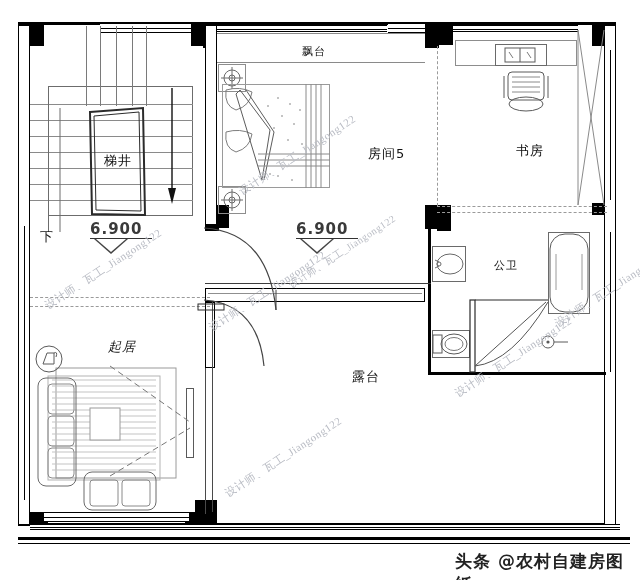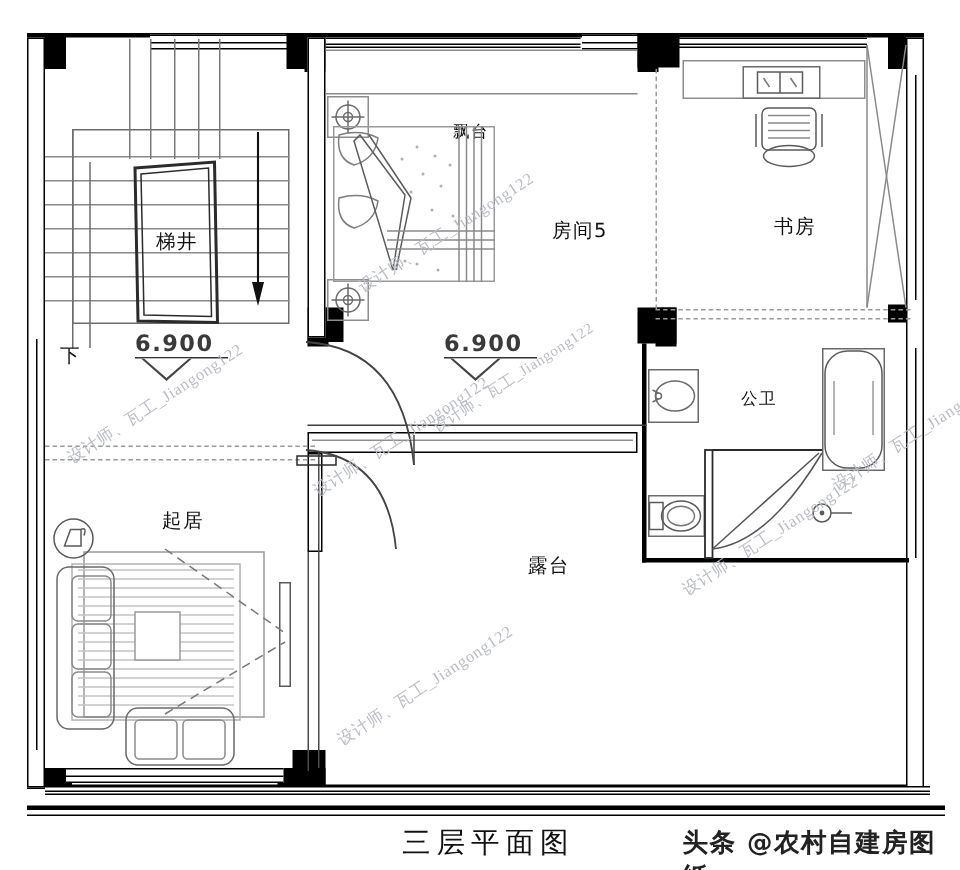--- a/index.html
+++ b/index.html
@@ -142,21 +142,21 @@
     <line x1="60" y1="108" x2="60" y2="232" stroke="#6c6c6c" stroke-width="1"></line>
   </svg>
 
   <div class="rlabel" style="left:104px;top:152px;">梯井</div>
   <div class="rlabel sm" style="left:40px;top:228px;font-size:13px;">下</div>
 
   <div class="hwall" style="left:205px;top:25px;width:12px;height:200px;"></div>
 
   <div class="thin-h" style="left:217px;top:33px;width:208px;background:#8a8a8a;"></div>
   <div class="thin-h" style="left:217px;top:62px;width:208px;background:#8a8a8a;"></div>
-  <div class="rlabel" style="left:302px;top:44px;font-size:11px;margin-top:36px;">飘台</div>
+  <div class="rlabel" style="left:302px;top:44px;font-size:11px;">飘台</div>
 
   <div class="fl" style="left:218px;top:64px;width:28px;height:28px;"></div>
   <svg style="left:218px;top:64px;width:28px;height:28px;">
     <circle cx="14" cy="14" r="8" fill="none" stroke="#6a6a6a" stroke-width="1"></circle>
     <line x1="14" y1="3" x2="14" y2="25" stroke="#6a6a6a" stroke-width="1"></line>
     <line x1="3" y1="14" x2="25" y2="14" stroke="#6a6a6a" stroke-width="1"></line>
     <circle cx="14" cy="14" r="3" fill="none" stroke="#6a6a6a" stroke-width="1"></circle>
   </svg>
 
   <div class="fl" style="left:218px;top:186px;width:28px;height:28px;"></div>
@@ -282,21 +282,21 @@
   <svg style="left:198px;top:228px;width:92px;height:90px;">
     <path d="M6,0 Q70,4 78,82" stroke="#444" stroke-width="1.2" fill="none"></path>
     <line x1="78" y1="82" x2="78" y2="62" stroke="#444" stroke-width="1"></line>
     <rect x="0" y="76" width="26" height="6" fill="none" stroke="#2b2b2b" stroke-width="1"></rect>
   </svg>
 
   <svg style="left:200px;top:300px;width:70px;height:72px;">
     <path d="M4,0 Q58,4 64,66" stroke="#444" stroke-width="1.2" fill="none"></path>
   </svg>
 
-  <div class="rlabel" style="left:108px;top:338px;">起居</div>
+  <div class="rlabel" style="left:108px;top:338px;font-style:italic;">起居</div>
 
   <svg style="left:48px;top:368px;width:142px;height:136px;">
     <rect x="8" y="0" width="120" height="110" fill="none" stroke="#9a9a9a" stroke-width="1"></rect>
     <rect x="0" y="8" width="112" height="104" fill="none" stroke="#b3b3b3" stroke-width="1"></rect>
     <g stroke="#c3c3c3" stroke-width="1">
       <line x1="4" y1="12" x2="108" y2="12"></line>
         <line x1="4" y1="18" x2="108" y2="18"></line>
       <line x1="4" y1="24" x2="108" y2="24"></line>
         <line x1="4" y1="30" x2="108" y2="30"></line>
       <line x1="4" y1="36" x2="108" y2="36"></line>
@@ -356,16 +356,15 @@
   <div class="wm" style="left:42px;top:300px;transform:rotate(-33deg);">设计师、瓦工_Jiangong122</div>
   <div class="wm" style="left:236px;top:186px;transform:rotate(-33deg);">设计师、瓦工_Jiangong122</div>
   <div class="wm" style="left:206px;top:322px;transform:rotate(-33deg);">设计师、瓦工_Jiangong122</div>
   <div class="wm" style="left:222px;top:488px;transform:rotate(-33deg);">设计师、瓦工_Jiangong122</div>
   <div class="wm" style="left:452px;top:388px;transform:rotate(-33deg);">设计师、瓦工_Jiangong122</div>
   <div class="wm" style="left:552px;top:318px;transform:rotate(-33deg);">设计师、瓦工_Jiangong122</div>
   <div class="wm" style="left:286px;top:280px;transform:rotate(-33deg);font-size:10px;">设计师、瓦工_Jiangong122</div>
 
   <div class="titlerule" style="top:537px;"></div>
   <div class="titlerule b" style="top:543px;"></div>
-  <div class="maintitle" style="left:268px;top:549px;">三层平面图</div>
   <div class="credit" style="left:455px;top:550px;">头条 @农村自建房图纸</div>
 
 </div>
 
 </body></html>

